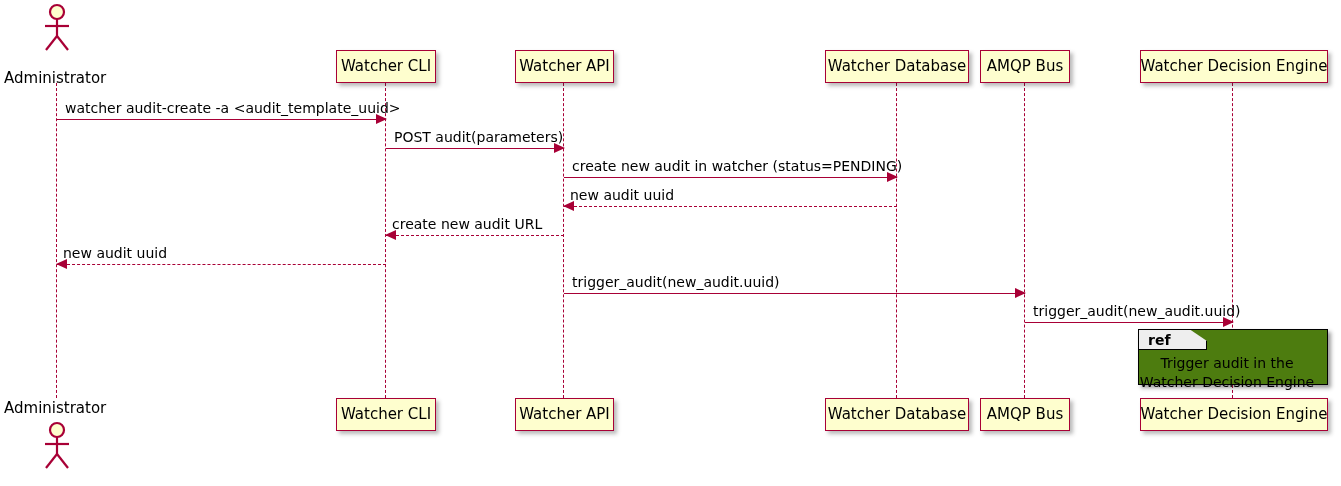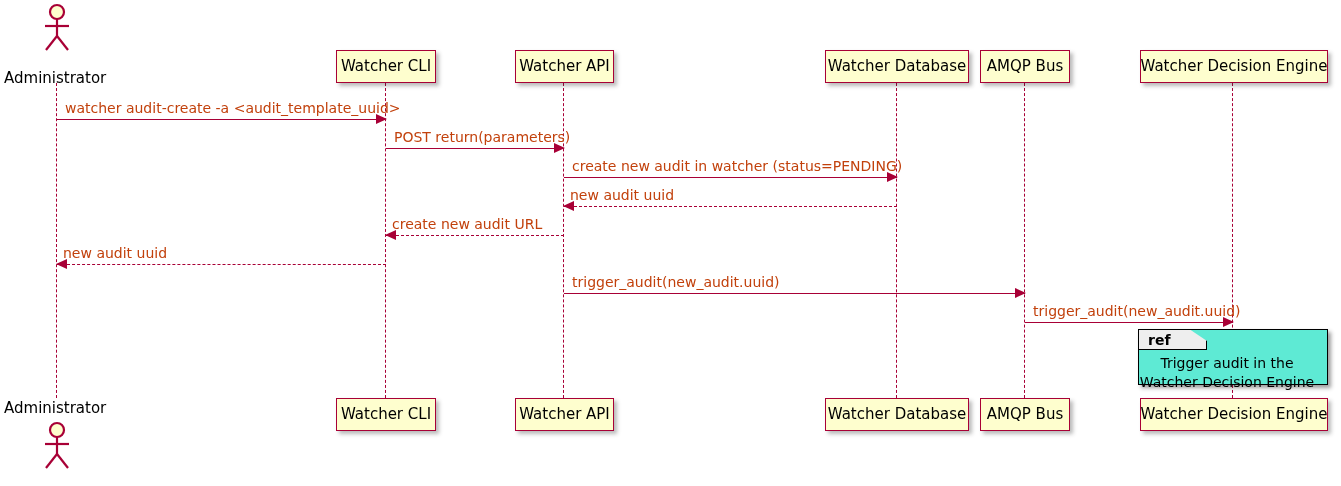--- a/index.html
+++ b/index.html
@@ -91,32 +91,32 @@
   .msg.to-left .head {
     left: -1px;
     border-top: 5px solid transparent;
     border-bottom: 5px solid transparent;
     border-right: 11px solid #A80036;
   }
   .msg .label {
     position: absolute;
     bottom: 4px;
     font-size: 14px;
-    color: #c2410c;
+    color: #000000;
     white-space: nowrap;
     line-height: 1;
   }
   .msg.to-right .label { left: 8px; }
   .msg.to-left  .label { left: 6px; }
 
   
   .ref-box {
     position: absolute;
     box-sizing: border-box;
-    background: #5eead4;
+    background: #4d7c0f;
     border: 1.5px solid #000000;
     box-shadow: 3px 3px 4px rgba(40,40,40,0.45);
     z-index: 8;
   }
   .ref-tab {
     position: absolute;
     left: 0; top: 0;
     height: 20px;
     width: 68px;
     background: #EEEEEE;
@@ -187,21 +187,21 @@
     <div class="participant" style="left: 1140px; width: 188px; top: 50px;">Watcher Decision Engine</div>
     <div class="participant" style="left: 1140px; width: 188px; top: 398px;">Watcher Decision Engine</div>
     <div class="msg to-right" style="left: 57px; width: 329px; top: 119px;">
       <div class="line"></div>
       <div class="head"></div>
       <div class="label">watcher audit-create -a &lt;audit_template_uuid&gt;</div>
     </div>
     <div class="msg to-right" style="left: 386px; width: 178px; top: 148px;">
       <div class="line"></div>
       <div class="head"></div>
-      <div class="label">POST return(parameters)</div>
+      <div class="label">POST audit(parameters)</div>
     </div>
     <div class="msg to-right" style="left: 564px; width: 333px; top: 177px;">
       <div class="line"></div>
       <div class="head"></div>
       <div class="label">create new audit in watcher (status=PENDING)</div>
     </div>
     <div class="msg dashed to-left" style="left: 564px; width: 333px; top: 206px;">
       <div class="line"></div>
       <div class="head"></div>
       <div class="label">new audit uuid</div>

